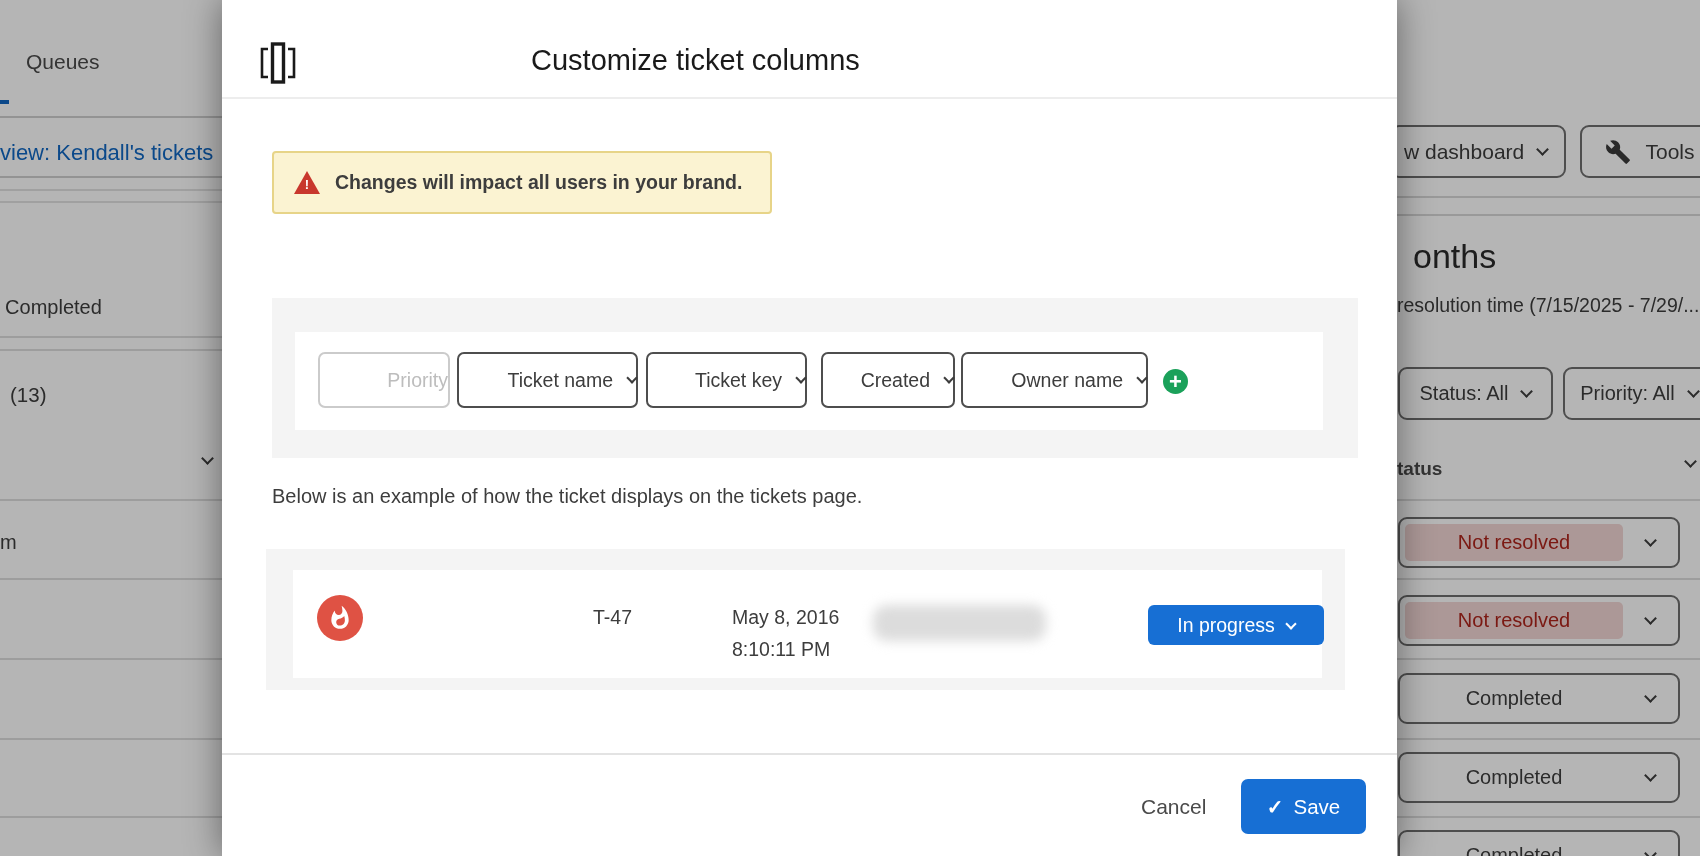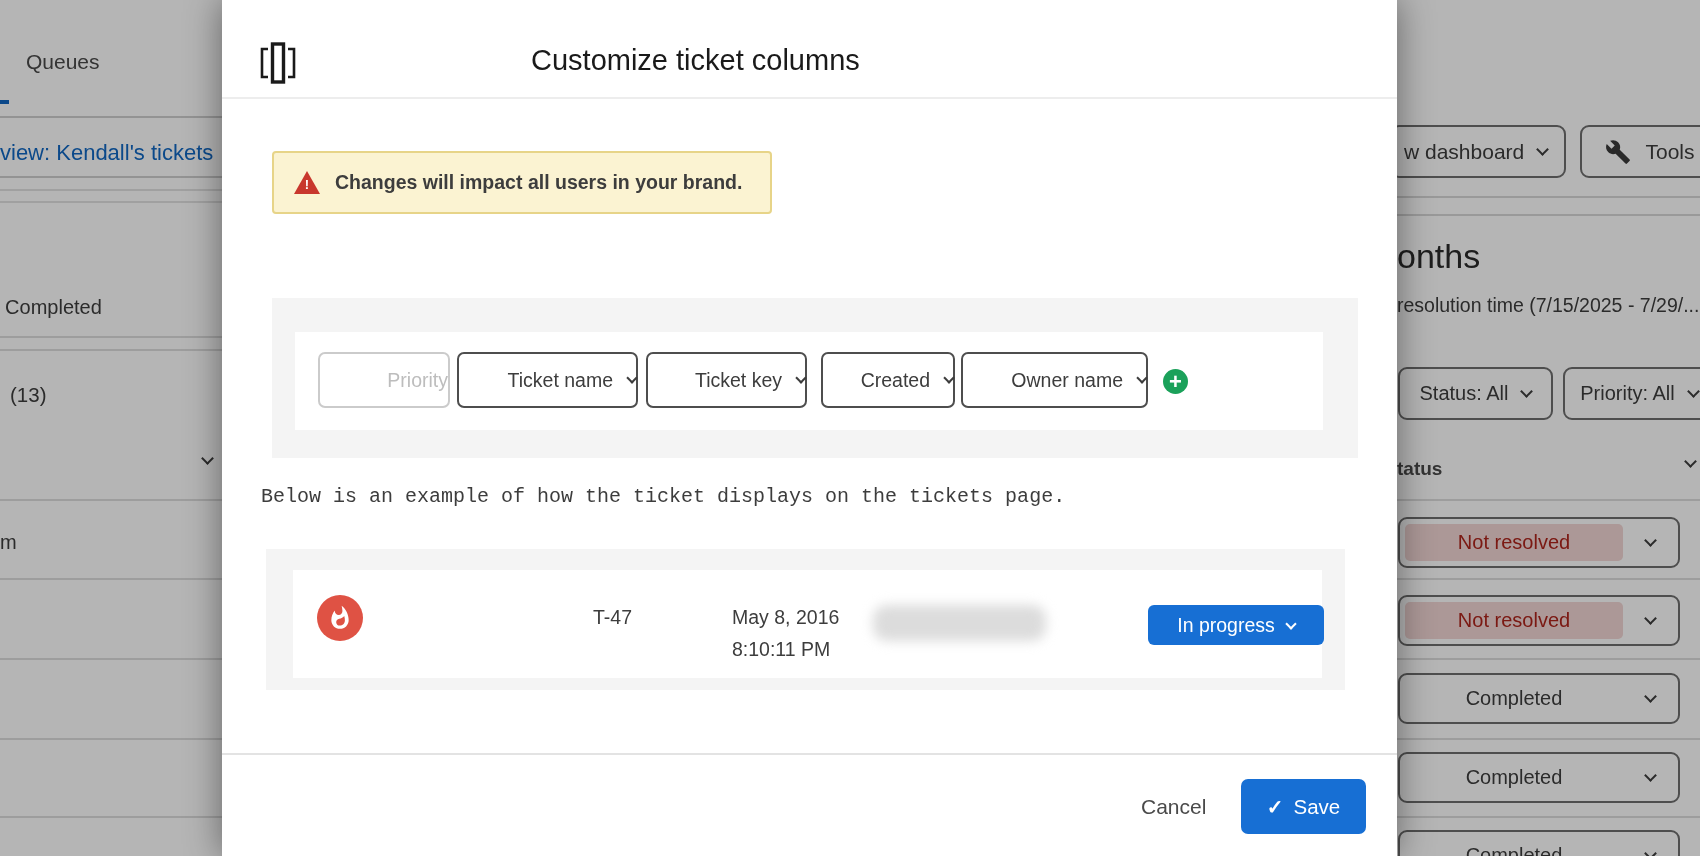--- a/index.html
+++ b/index.html
@@ -112,21 +112,21 @@
     </div>
     <div class="chip" style="left:1580px; top:125px; width:140px; height:53px;">
       <svg width="26" height="26" viewBox="0 0 24 24">
         <path fill="#3a3a3a" d="M22.7 19l-9.1-9.1c.9-2.3.4-5-1.5-6.9-2-2-5-2.4-7.4-1.3L9 6 6 9 1.6 4.7C.4 7.1.9 10.1 2.9 12.1c1.9 1.9 4.6 2.4 6.9 1.5l9.1 9.1c.4.4 1 .4 1.4 0l2.3-2.3c.5-.4.5-1.1.1-1.4z"></path>
       </svg>
       <span>Tools</span>
     </div>
     <div class="hline" style="left:1397px; top:196px; width:303px; background:#d8d8d8;"></div>
     <div class="hline" style="left:1397px; top:214px; width:303px; background:#d8d8d8;"></div>
 
-    <div class="abs bg-text" style="left:1397px; top:237px; font-size:34px; font-weight:500; color:#2b2b2b;">onths</div>
+    <div class="abs bg-text" style="left:1397px; top:237px; font-size:34px; font-weight:500; color:#2b2b2b;padding-left:16px;">onths</div>
     <div class="abs bg-text" style="left:1397px; top:294px; font-size:19.5px;">resolution time (7/15/2025 - 7/29/...</div>
 
     <div class="chip" style="left:1398px; top:367px; width:155px; height:53px; font-size:20px;">
       <span>Status: All</span>
       <span class="chev"></span>
     </div>
     <div class="chip" style="left:1563px; top:367px; width:152px; height:53px; font-size:20px;">
       <span>Priority: All</span>
       <span class="chev"></span>
     </div>
@@ -204,21 +204,21 @@
     <div class="dd" style="left:599px; width:134px;">
       <span>Created</span>
       <span class="chev"></span>
     </div>
     <div class="dd" style="left:739px; width:187px;">
       <span>Owner name</span>
       <span class="chev"></span>
     </div>
     <div class="plus" style="left:941px;">+</div>
 
-    <div class="body-text" style="left:39px; top:485px;font-family:Liberation Mono, monospace;">Below is an example of how the ticket displays on the tickets page.</div>
+    <div class="body-text" style="left:50px; top:485px;">Below is an example of how the ticket displays on the tickets page.</div>
 
     <div class="gray-panel" style="left:44px; top:549px; width:1079px; height:141px;"></div>
     <div class="white-band" style="left:71px; top:570px; width:1029px; height:108px;"></div>
 
     <div class="flame-circle" style="left:95px;">
       <svg width="26" height="26" viewBox="0 0 24 24">
         <path fill="#fff" d="M13.5.67s.74 2.65.74 4.8c0 2.06-1.35 3.73-3.41 3.73-2.07 0-3.63-1.67-3.63-3.73l.03-.36C5.21 7.51 4 10.62 4 14c0 4.42 3.58 8 8 8s8-3.58 8-8C20 8.61 17.41 3.8 13.5.67zM11.71 19c-1.78 0-3.22-1.4-3.22-3.14 0-1.62 1.05-2.76 2.81-3.12 1.77-.36 3.6-1.21 4.62-2.58.39 1.29.59 2.65.59 4.04 0 2.65-2.15 4.8-4.8 4.8z"></path>
       </svg>
     </div>
 

